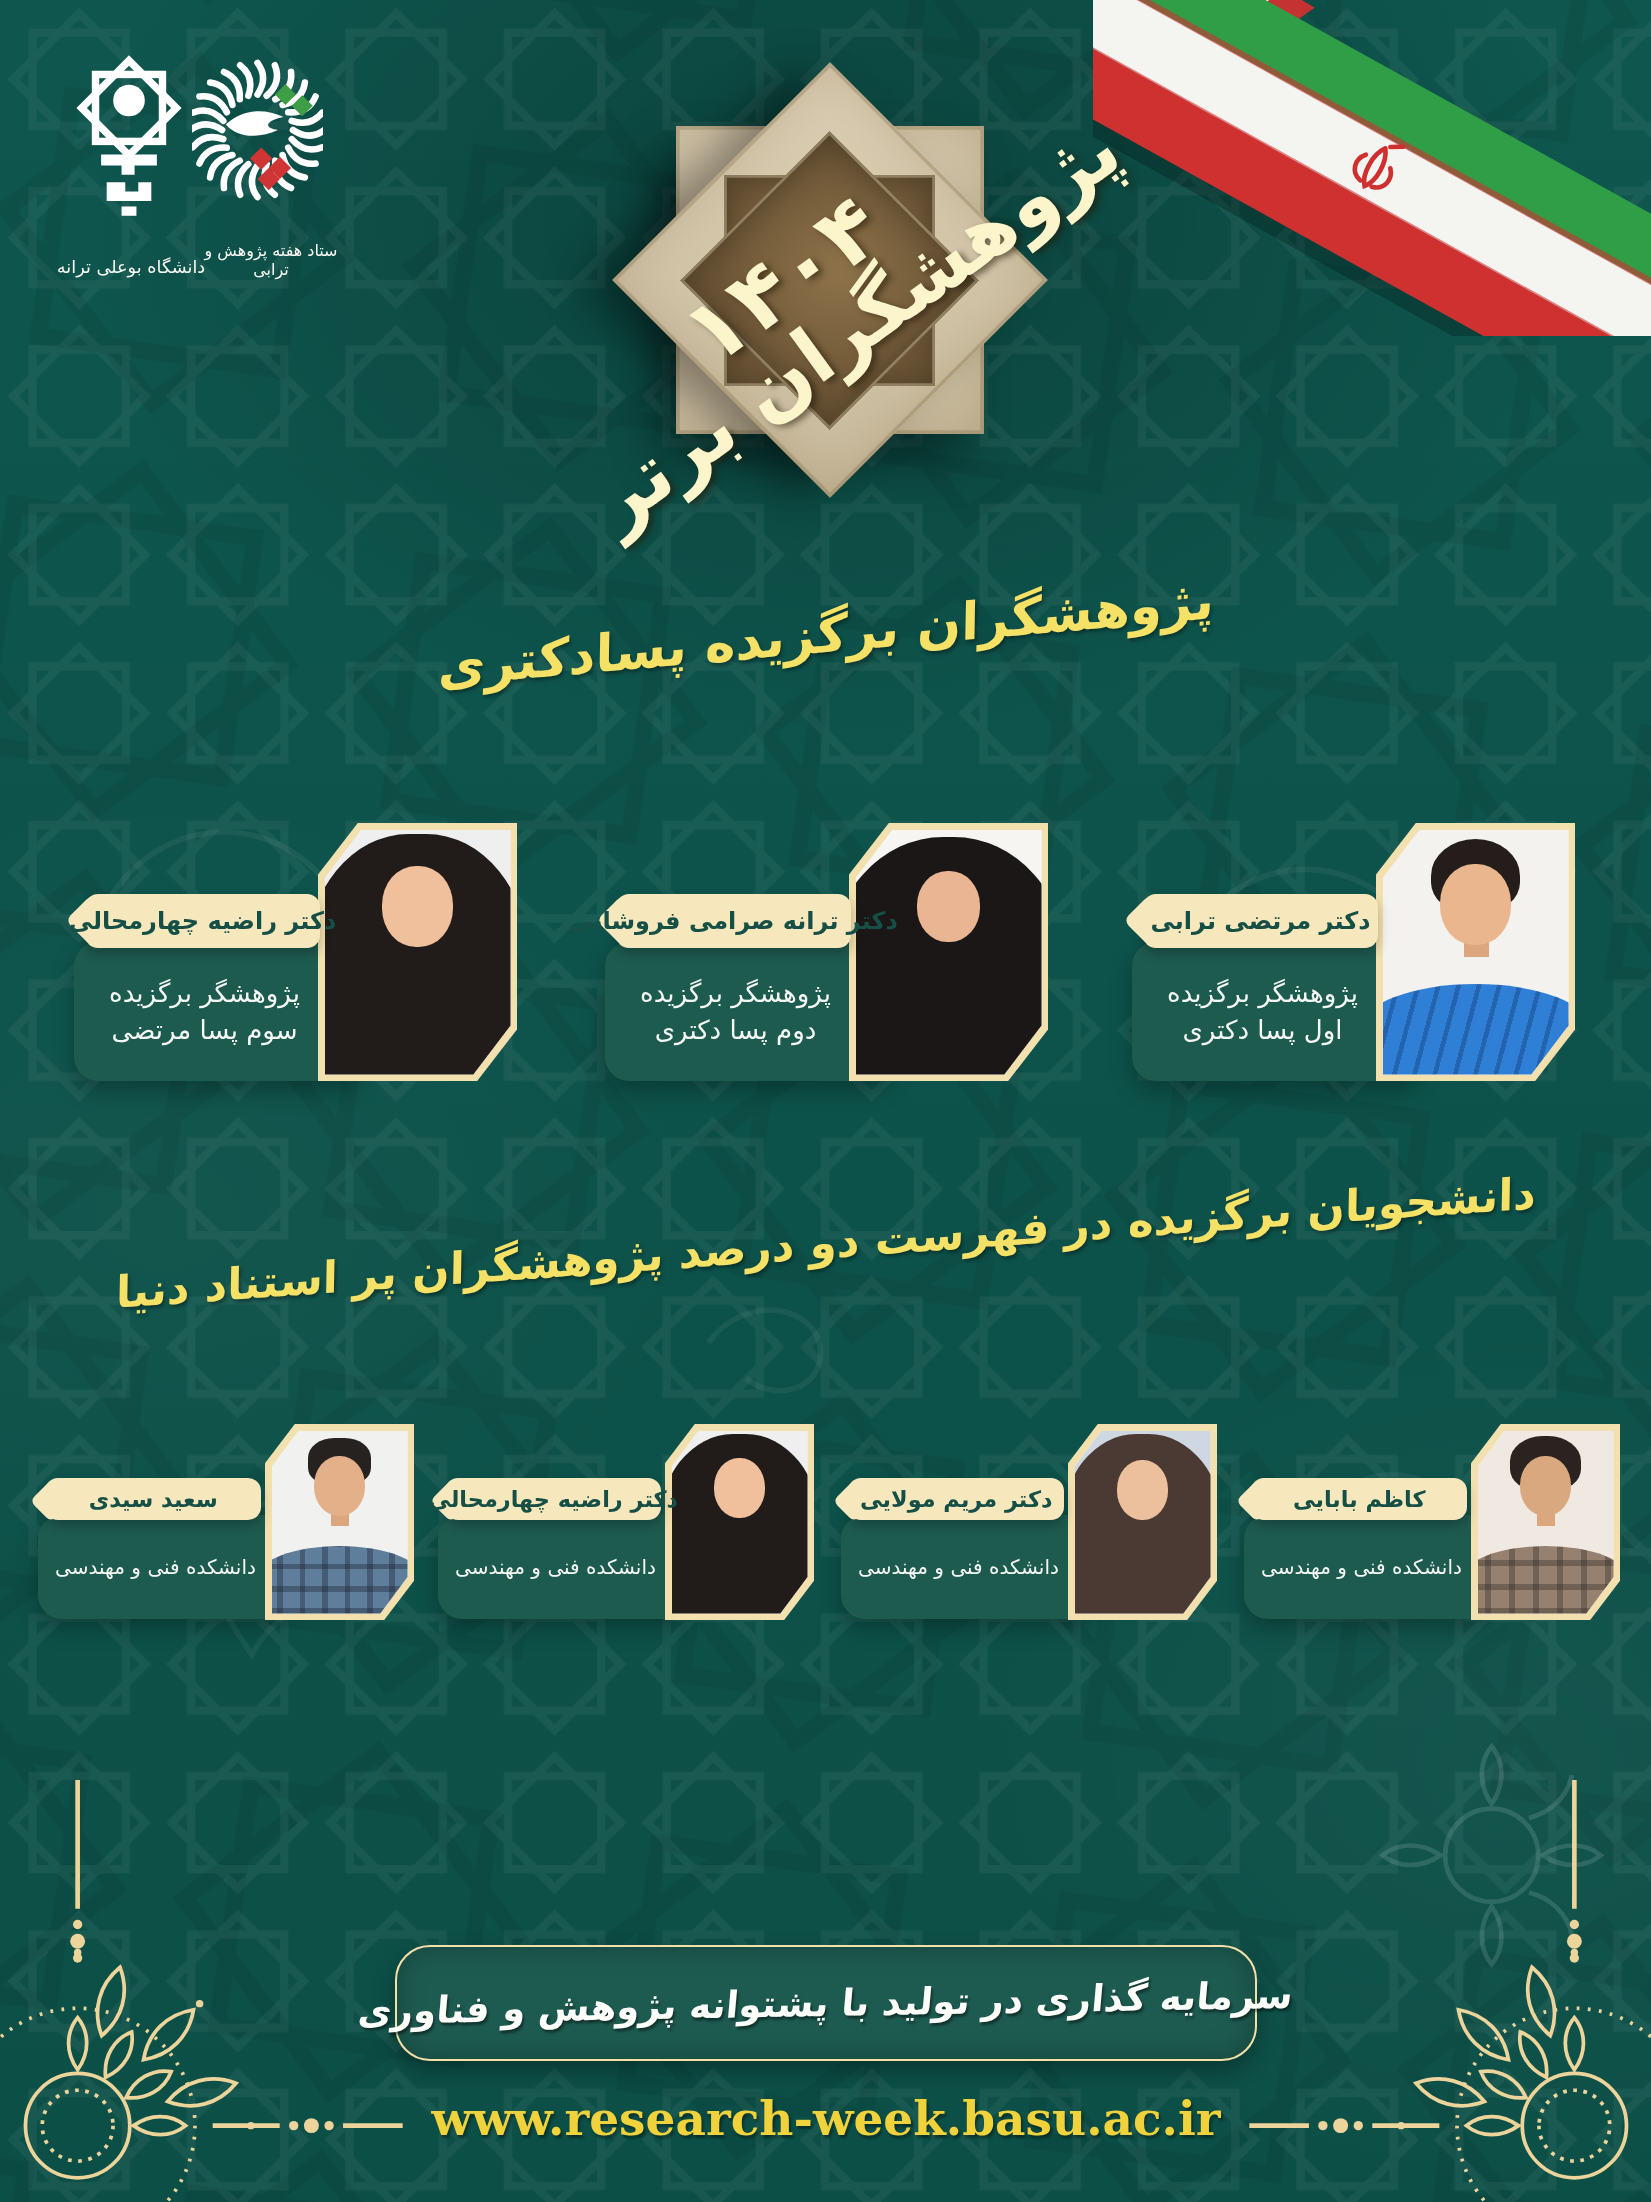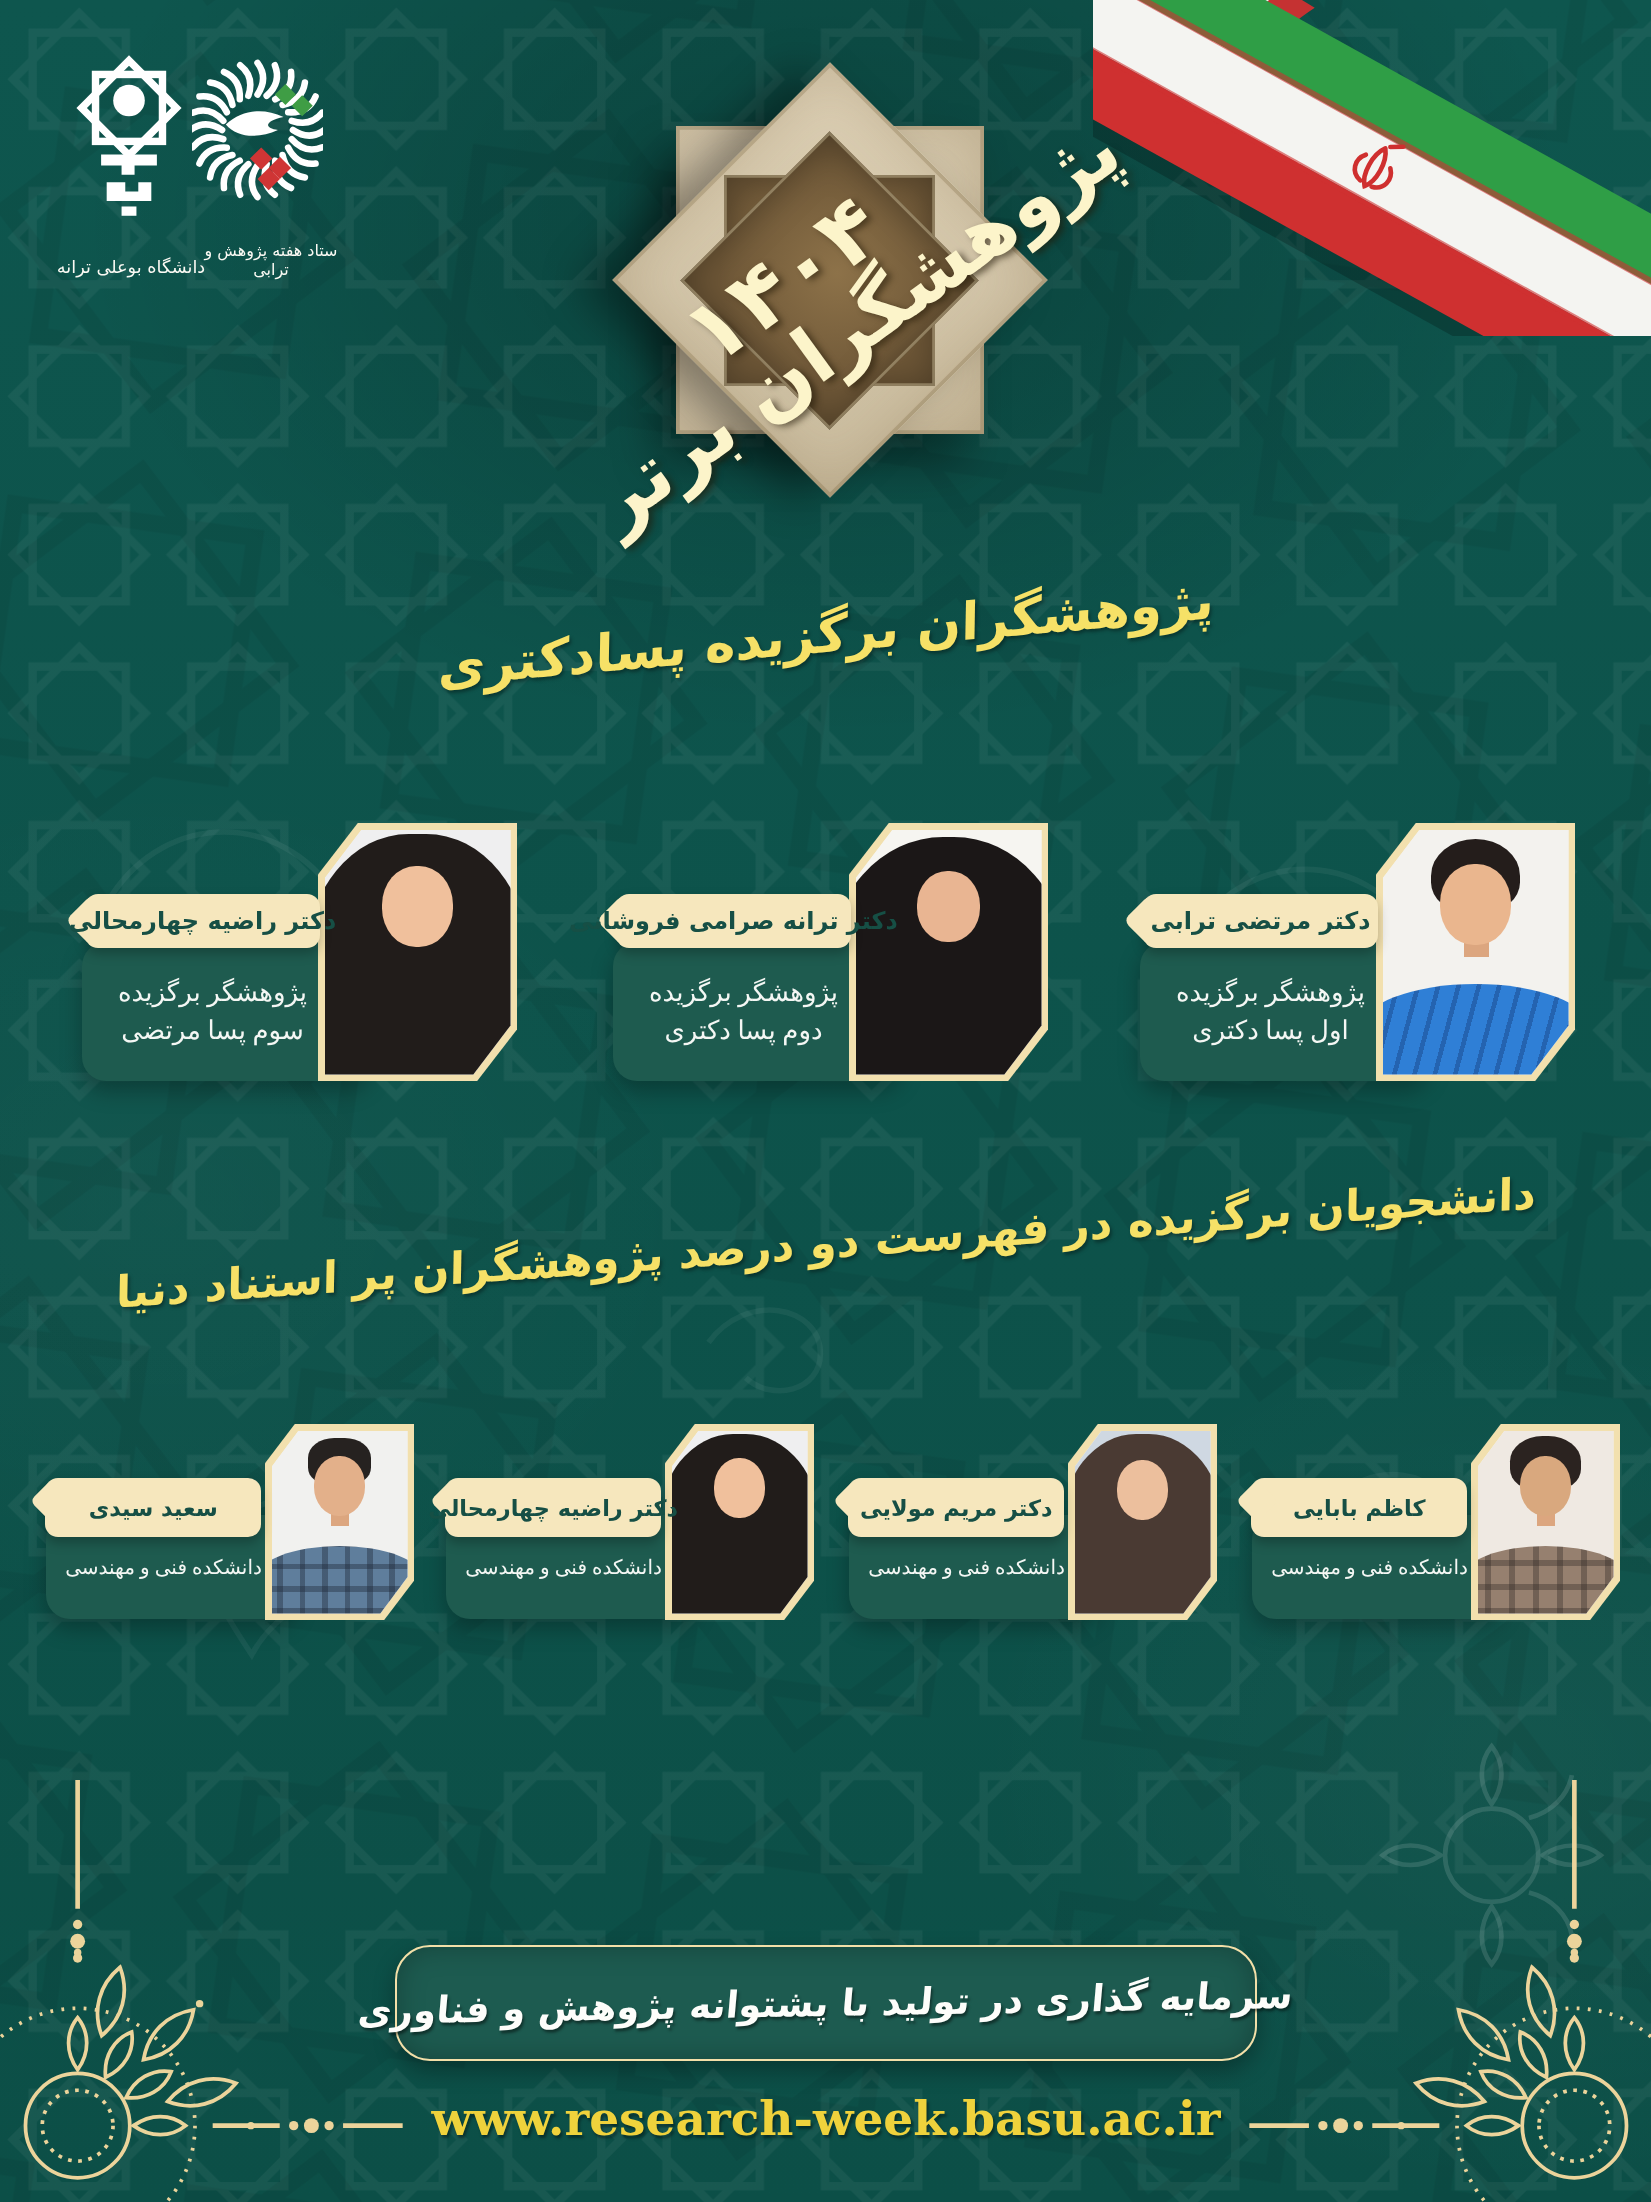--- a/index.html
+++ b/index.html
@@ -39,33 +39,33 @@
   
   .heading{left:0;width:1652px;text-align:center;color:#f6e167;font-weight:bold;z-index:3;
     text-shadow:1.9px 2.8px 3.7px rgba(0,0,0,.35);}
   .heading-1{top:604px;font-size:52px;transform:rotate(-5deg) skewX(-6deg);}
   .heading-2{top:1217px;font-size:44px;transform:rotate(-4deg) skewX(-5deg);}
 
   
   .card{position:absolute;z-index:4;}
   .card-lg{width:447px;height:258px;}
   .card-sm{width:380px;height:196px;}
-  .card-body{position:absolute;left:12px;border-radius:24px;background:#1e5b4f;
-    box-shadow:0 9.3px 22.4px rgba(0,0,0,.28);font-family:Liberation Serif, serif;}
+  .card-body{position:absolute;left:4px;border-radius:24px;background:#1e5b4f;
+    box-shadow:0 9.3px 22.4px rgba(0,0,0,.28);}
   .card-lg .card-body{top:119px;width:289px;height:139px;}
   .card-sm .card-body{top:91px;width:250px;height:104px;}
   .card-sub{position:absolute;left:0;top:0;bottom:0;display:flex;flex-direction:column;
     align-items:center;justify-content:center;gap:7.5px;color:#f4f7f4;text-align:center;}
   .card-lg .card-sub{width:261px;font-size:26px;}
   .card-sm .card-sub{width:235px;font-size:20px;}
   .name-pill{position:absolute;background:#f6e7bd;color:#164f45;font-weight:bold;
     display:flex;align-items:center;justify-content:center;border-radius:13px;z-index:5;
     box-shadow:0 5.6px 11.2px rgba(0,0,0,.25);white-space:nowrap;}
   .card-lg .name-pill{left:15px;top:71px;width:235px;height:54px;font-size:24px;}
-  .card-sm .name-pill{left:11.2px;top:54px;width:216px;height:59px;font-size:22.4px;}
+  .card-sm .name-pill{left:11.2px;top:54px;width:216px;height:42px;font-size:22.4px;}
   .name-pill::before{content:"";position:absolute;background:#f6e7bd;transform:rotate(45deg);z-index:-1;}
   .card-lg .name-pill::before{left:-12px;top:8.4px;width:37px;height:37px;border-radius:7.5px;}
   .card-sm .name-pill::before{left:-9.3px;top:7.5px;width:30px;height:30px;border-radius:6.5px;}
 
   .photo-frame{position:absolute;right:0;top:0;background:#f2e0ae;z-index:4;
     clip-path:polygon(20% 0, 100% 0, 100% 80%, 80% 100%, 0 100%, 0 20%);
     filter:drop-shadow(0 7.5px 13px rgba(0,0,0,.3));}
   .card-lg .photo-frame{width:199px;height:258px;}
   .card-sm .photo-frame{width:149px;height:196px;}
   .photo{position:absolute;inset:6.5px;background:#f3f2ee;overflow:hidden;

